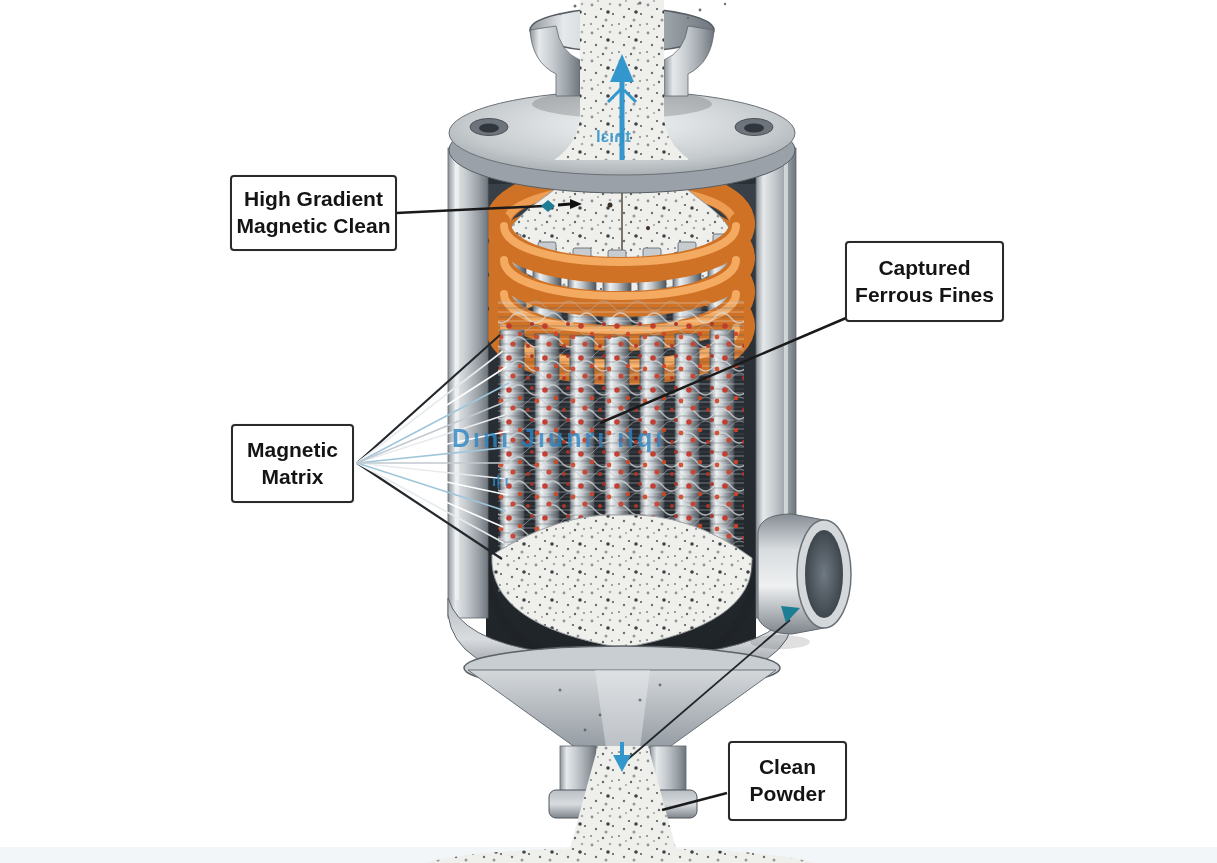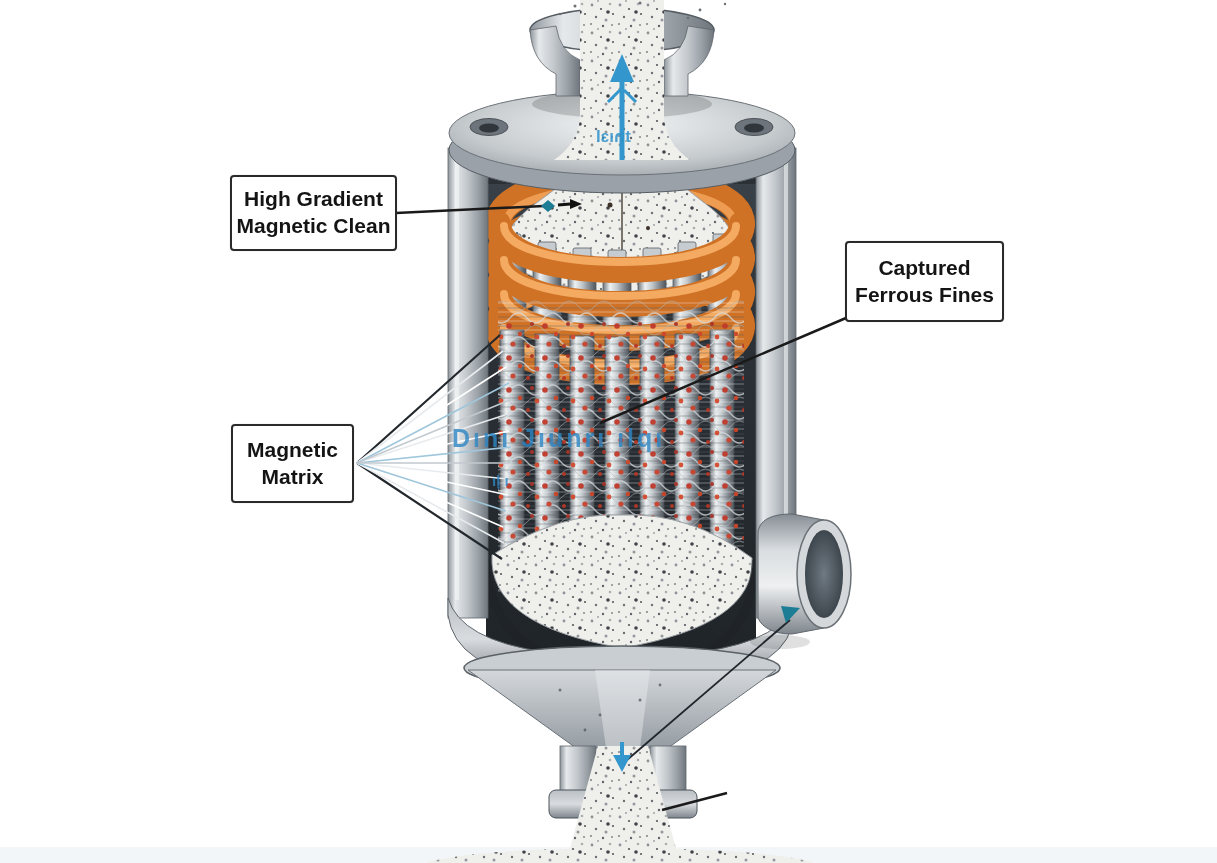--- a/index.html
+++ b/index.html
@@ -297,14 +297,18 @@
     <span>Magnetic Clean</span>
   </div>
   <div class="label" id="lbl-mm">
     <span>Magnetic</span>
     <span>Matrix</span>
   </div>
   <div class="label" id="lbl-cf">
     <span>Captured</span>
     <span>Ferrous Fines</span>
   </div>
+  <div class="label" id="lbl-cp">
+    <span>Clean</span>
+    <span>Powder</span>
+  </div>
 
 </div>
 
 </body></html>

